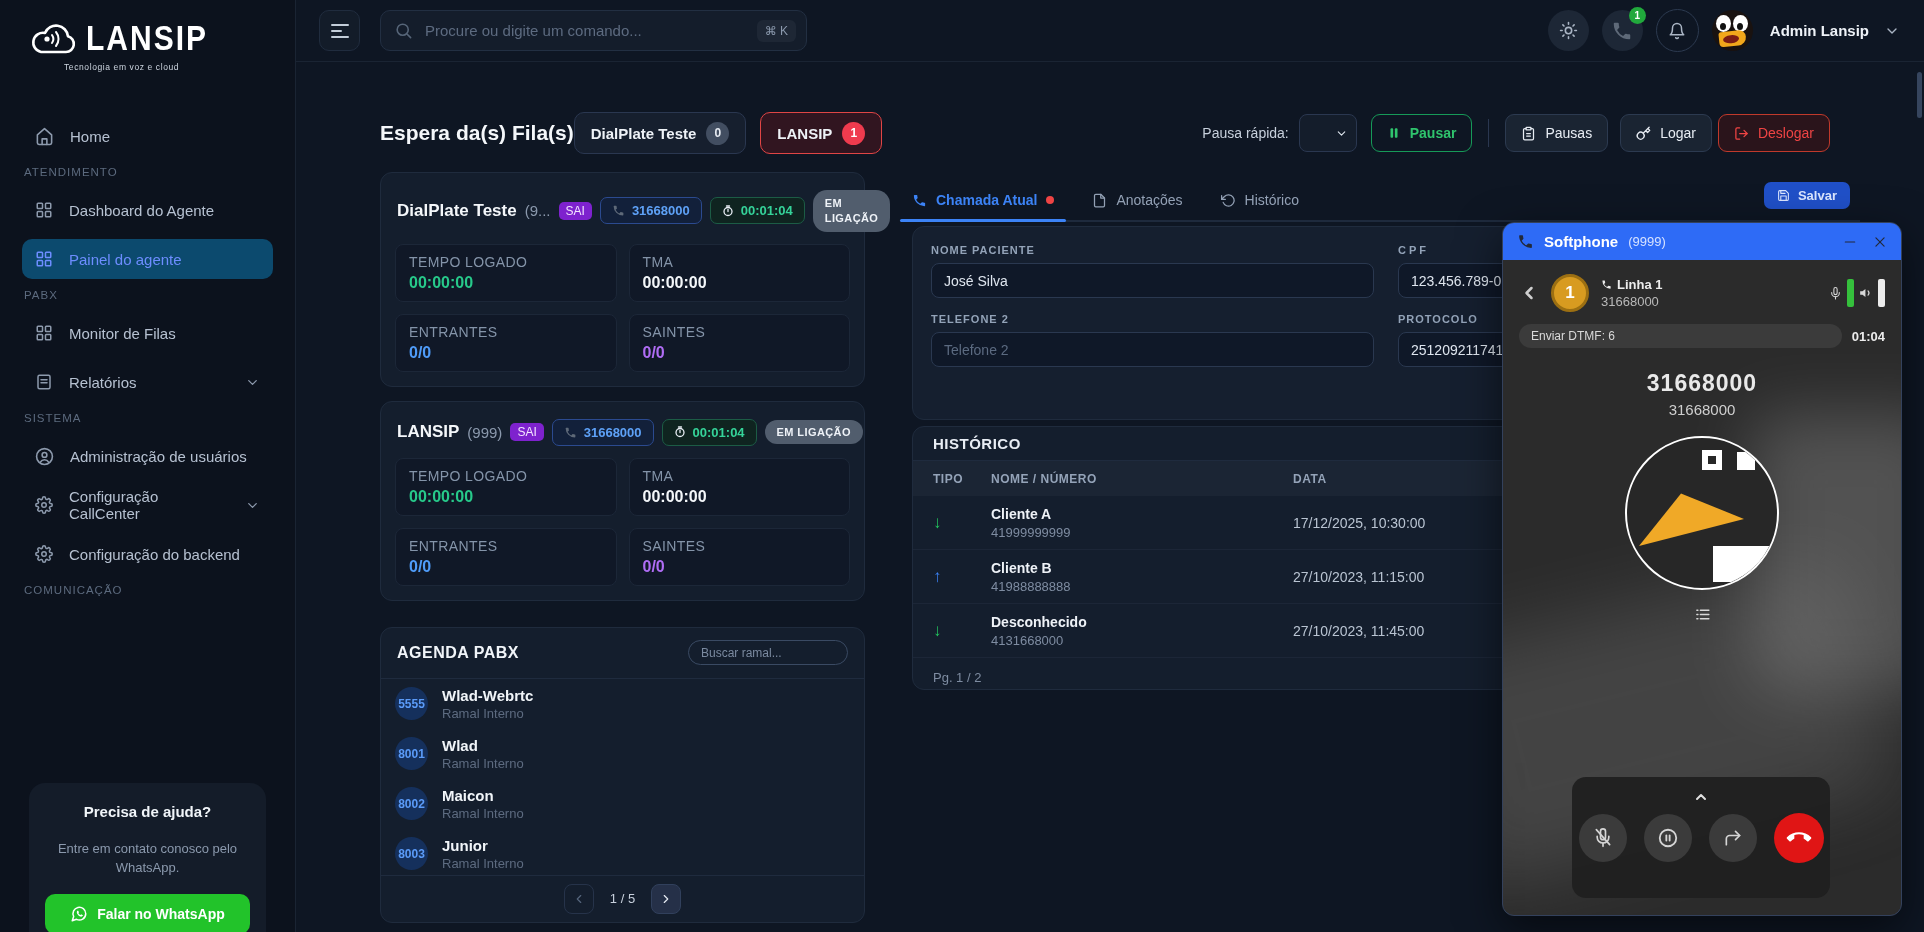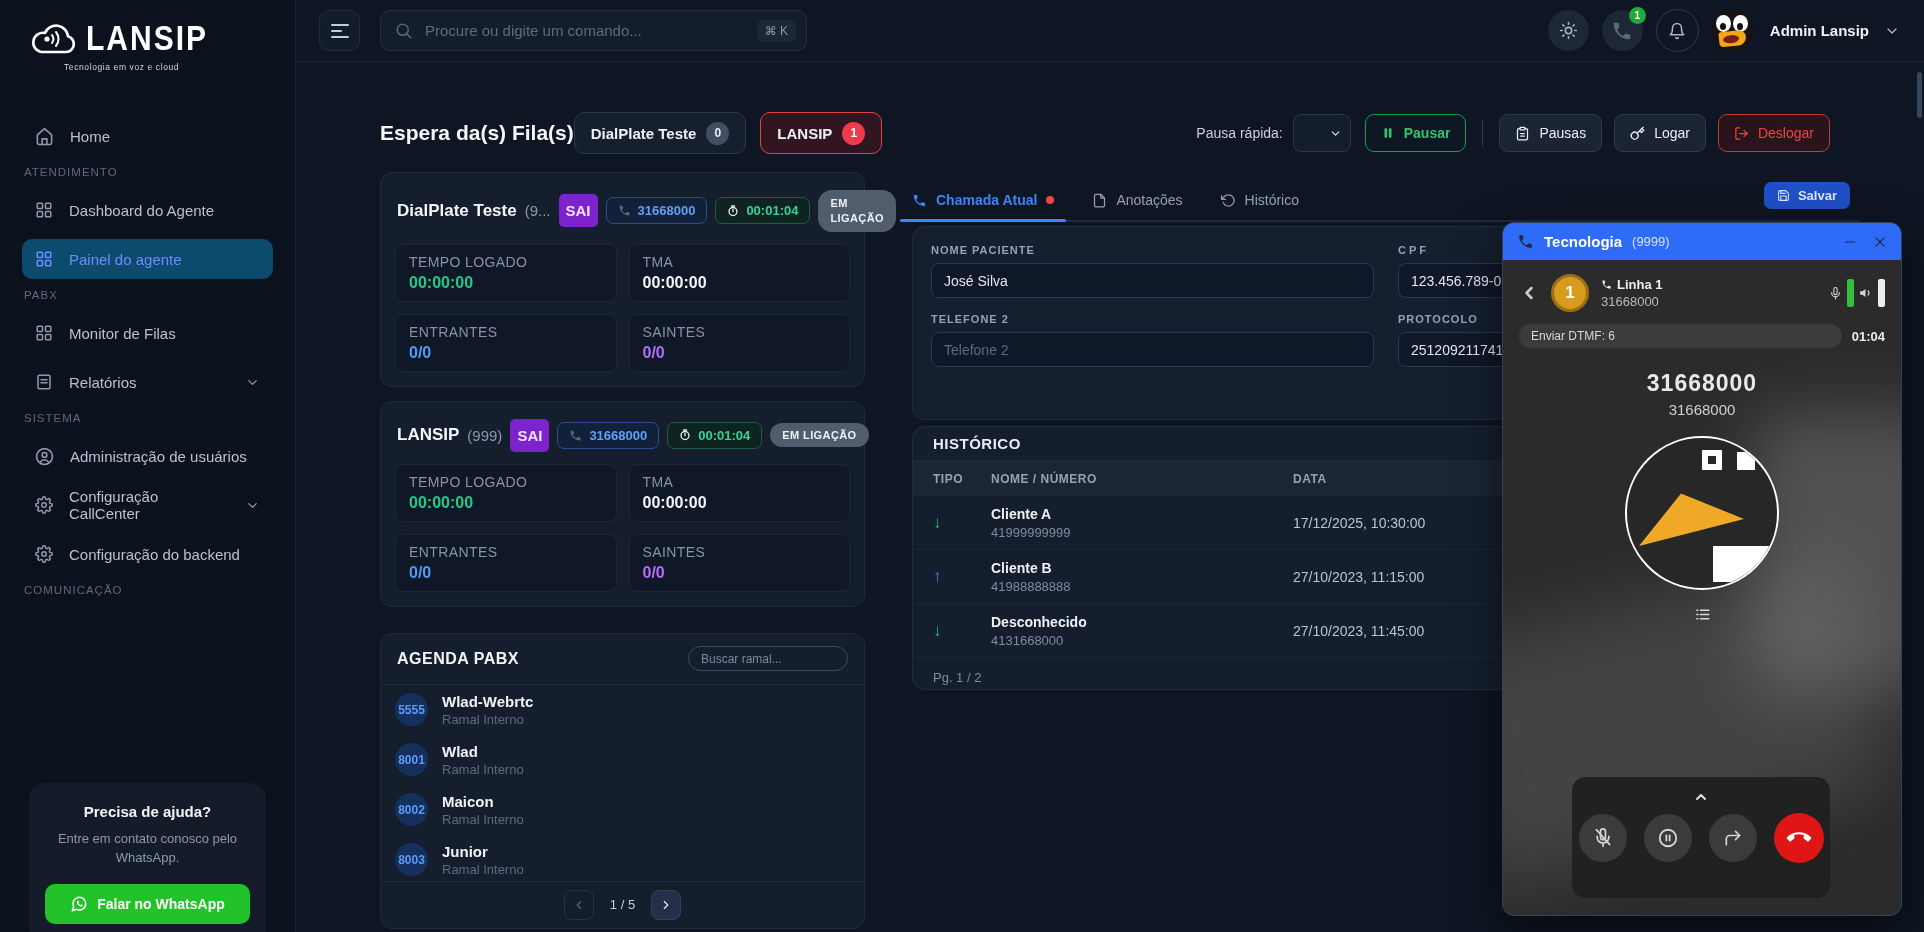--- a/index.html
+++ b/index.html
@@ -18,21 +18,21 @@
   .nav-item{display:flex;align-items:center;gap:16px;height:40px;padding:0 13px;border-radius:10px;
             color:#b6c1d1;font-size:15px;margin-bottom:9px;cursor:pointer;}
   .nav-item .icn{color:#8d9aad;}
   .nav-item.active{background:#0c4a6e;color:#6d8dff;margin-top:9px;}
   .nav-item.active .icn{color:#6d8dff;}
   .nav-chev{margin-left:auto;color:#8d9aad;}
   .nav-section{font-size:11.5px;color:#5c6a7e;letter-spacing:1px;margin:10px 0 12px 2px;}
   .help{position:absolute;left:29px;right:29px;top:783px;background:#141c29;border-radius:16px;
         padding:20px 16px;text-align:center;}
   .help-title{font-size:15px;font-weight:bold;color:#f1f5f9;}
-  .help-text{font-size:13px;color:#8b99ad;line-height:1.45;margin-top:10px;}
+  .help-text{font-size:13px;color:#8b99ad;line-height:1.45;margin-top:20px;}
   .wa-btn{margin-top:16px;width:100%;height:40px;border:none;border-radius:10px;background:#22c32a;color:#fff;
           font-size:14px;font-weight:bold;display:flex;align-items:center;justify-content:center;gap:9px;
           font-family:inherit;cursor:pointer;}
 
   
   .topbar{position:absolute;left:295px;top:0;right:0;height:62px;border-bottom:1px solid #1a2433;
           display:flex;align-items:center;padding:0 24px;box-sizing:border-box;background:#0e1623;}
   .burger{width:41px;height:41px;border-radius:10px;background:#131c29;border:1px solid #202c3e;
           display:flex;flex-direction:column;justify-content:center;gap:4px;padding-left:11px;box-sizing:border-box;cursor:pointer;}
   .burger span{display:block;height:2px;border-radius:2px;background:#c3cdd9;}
@@ -72,30 +72,30 @@
   .hdr-right{margin-left:auto;display:flex;align-items:center;}
   .qp-label{font-size:14px;color:#c7d0dc;margin-right:10px;}
   .qp-select{width:58px;height:38px;background:#141d2b;border:1px solid #2a3750;border-radius:8px;
              display:flex;align-items:center;justify-content:flex-end;padding-right:8px;box-sizing:border-box;color:#dfe6ef;cursor:pointer;}
   .btn{height:38px;border-radius:9px;display:flex;align-items:center;gap:9px;padding:0 15px;font-size:14px;
        cursor:pointer;box-sizing:border-box;font-weight:bold;}
   .btn-pausar{border:1.5px solid #169a58;color:#2fc46d;background:transparent;margin-left:14px;}
   .vdiv{width:1px;height:28px;background:#2a3750;margin:0 16px;}
   .btn-dark{background:#1a2432;border:1px solid #2c3a50;color:#e8edf4;font-weight:normal;}
   .btn-dark + .btn-dark{margin-left:12px;}
-  .btn-deslogar{background:#2a141b;border:1.5px solid #c0392b;color:#ef4444;margin-left:12px;font-weight:normal;}
+  .btn-deslogar{background:#2a141b;border:1.5px solid #c0392b;color:#ef4444;margin-left:6px;font-weight:normal;}
 
   
   .left-col{position:absolute;left:85px;top:110px;width:485px;}
   .qcard{background:#141e2d;border:1px solid #1f2b3d;border-radius:12px;padding:12px 14px 14px;box-sizing:border-box;}
   .qcard2{margin-top:14px;}
   .qtitle-row{display:flex;align-items:center;gap:8px;margin:5px 2px 12px;}
   .qname{font-size:17px;font-weight:bold;color:#f4f7fa;white-space:nowrap;}
   .qcode{font-size:15px;color:#8b99ad;}
-  .badge-sai{background:#7e22ce;color:#f3e4ff;font-size:15px;font-weight:bold;border-radius:5px;padding:8px 7px;}
+  .badge-sai{background:#7e22ce;color:#f3e4ff;font-size:12px;font-weight:normal;border-radius:5px;padding:2px 7px;}
   .chip{height:27px;border-radius:7px;display:flex;align-items:center;gap:7px;padding:0 11px;font-size:13px;font-weight:bold;box-sizing:border-box;}
   .chip-phone{background:#12203a;border:1px solid #2b4a8f;color:#5ea1f7;}
   .chip-phone .icn{color:#5e6978;}
   .chip-timer{background:#0f2420;border:1px solid #1c5c45;color:#35d399;}
   .chip-timer .icn{color:#e8edf4;}
   .pill{background:#515d6d;color:#eef2f7;font-size:11px;font-weight:bold;border-radius:16px;padding:6px 12px;
         letter-spacing:.4px;white-space:nowrap;margin-left:auto;}
   .pill.two{white-space:normal;width:58px;line-height:1.35;text-align:left;border-radius:14px;}
   .stat-grid{display:grid;grid-template-columns:1fr 1fr;gap:12px;}
   .stat{background:#101827;border:1px solid #1c2738;border-radius:8px;padding:9px 13px;}
@@ -706,21 +706,21 @@
   <div class="softphone">
     <div class="blob1"></div>
     <div class="blob2"></div>
     <div class="sp-inner">
       <div class="sp-header">
         <span class="icn">
             <svg width="17" height="17" viewBox="0 0 24 24">
               <path class="f" d="M6.62 10.79a15.05 15.05 0 0 0 6.59 6.59l2.2-2.2a1 1 0 0 1 1.01-.24 11.36 11.36 0 0 0 3.58.57 1 1 0 0 1 1 1V20a1 1 0 0 1-1 1A17 17 0 0 1 3 4a1 1 0 0 1 1-1h3.5a1 1 0 0 1 1 1 11.36 11.36 0 0 0 .57 3.58 1 1 0 0 1-.25 1.01z"></path>
             </svg>
           </span>
-        <span class="sp-title">Tecnologia</span>
+        <span class="sp-title">Softphone</span>
         <span class="sp-ext">(9999)</span>
         <span class="sp-win">
           <span class="icn">
               <svg class="s" width="14" height="14" viewBox="0 0 24 24">
                 <line x1="4" y1="12" x2="20" y2="12"></line>
               </svg>
             </span>
           <span class="icn">
               <svg class="s" width="14" height="14" viewBox="0 0 24 24">
                 <line x1="5" y1="5" x2="19" y2="19"></line>

